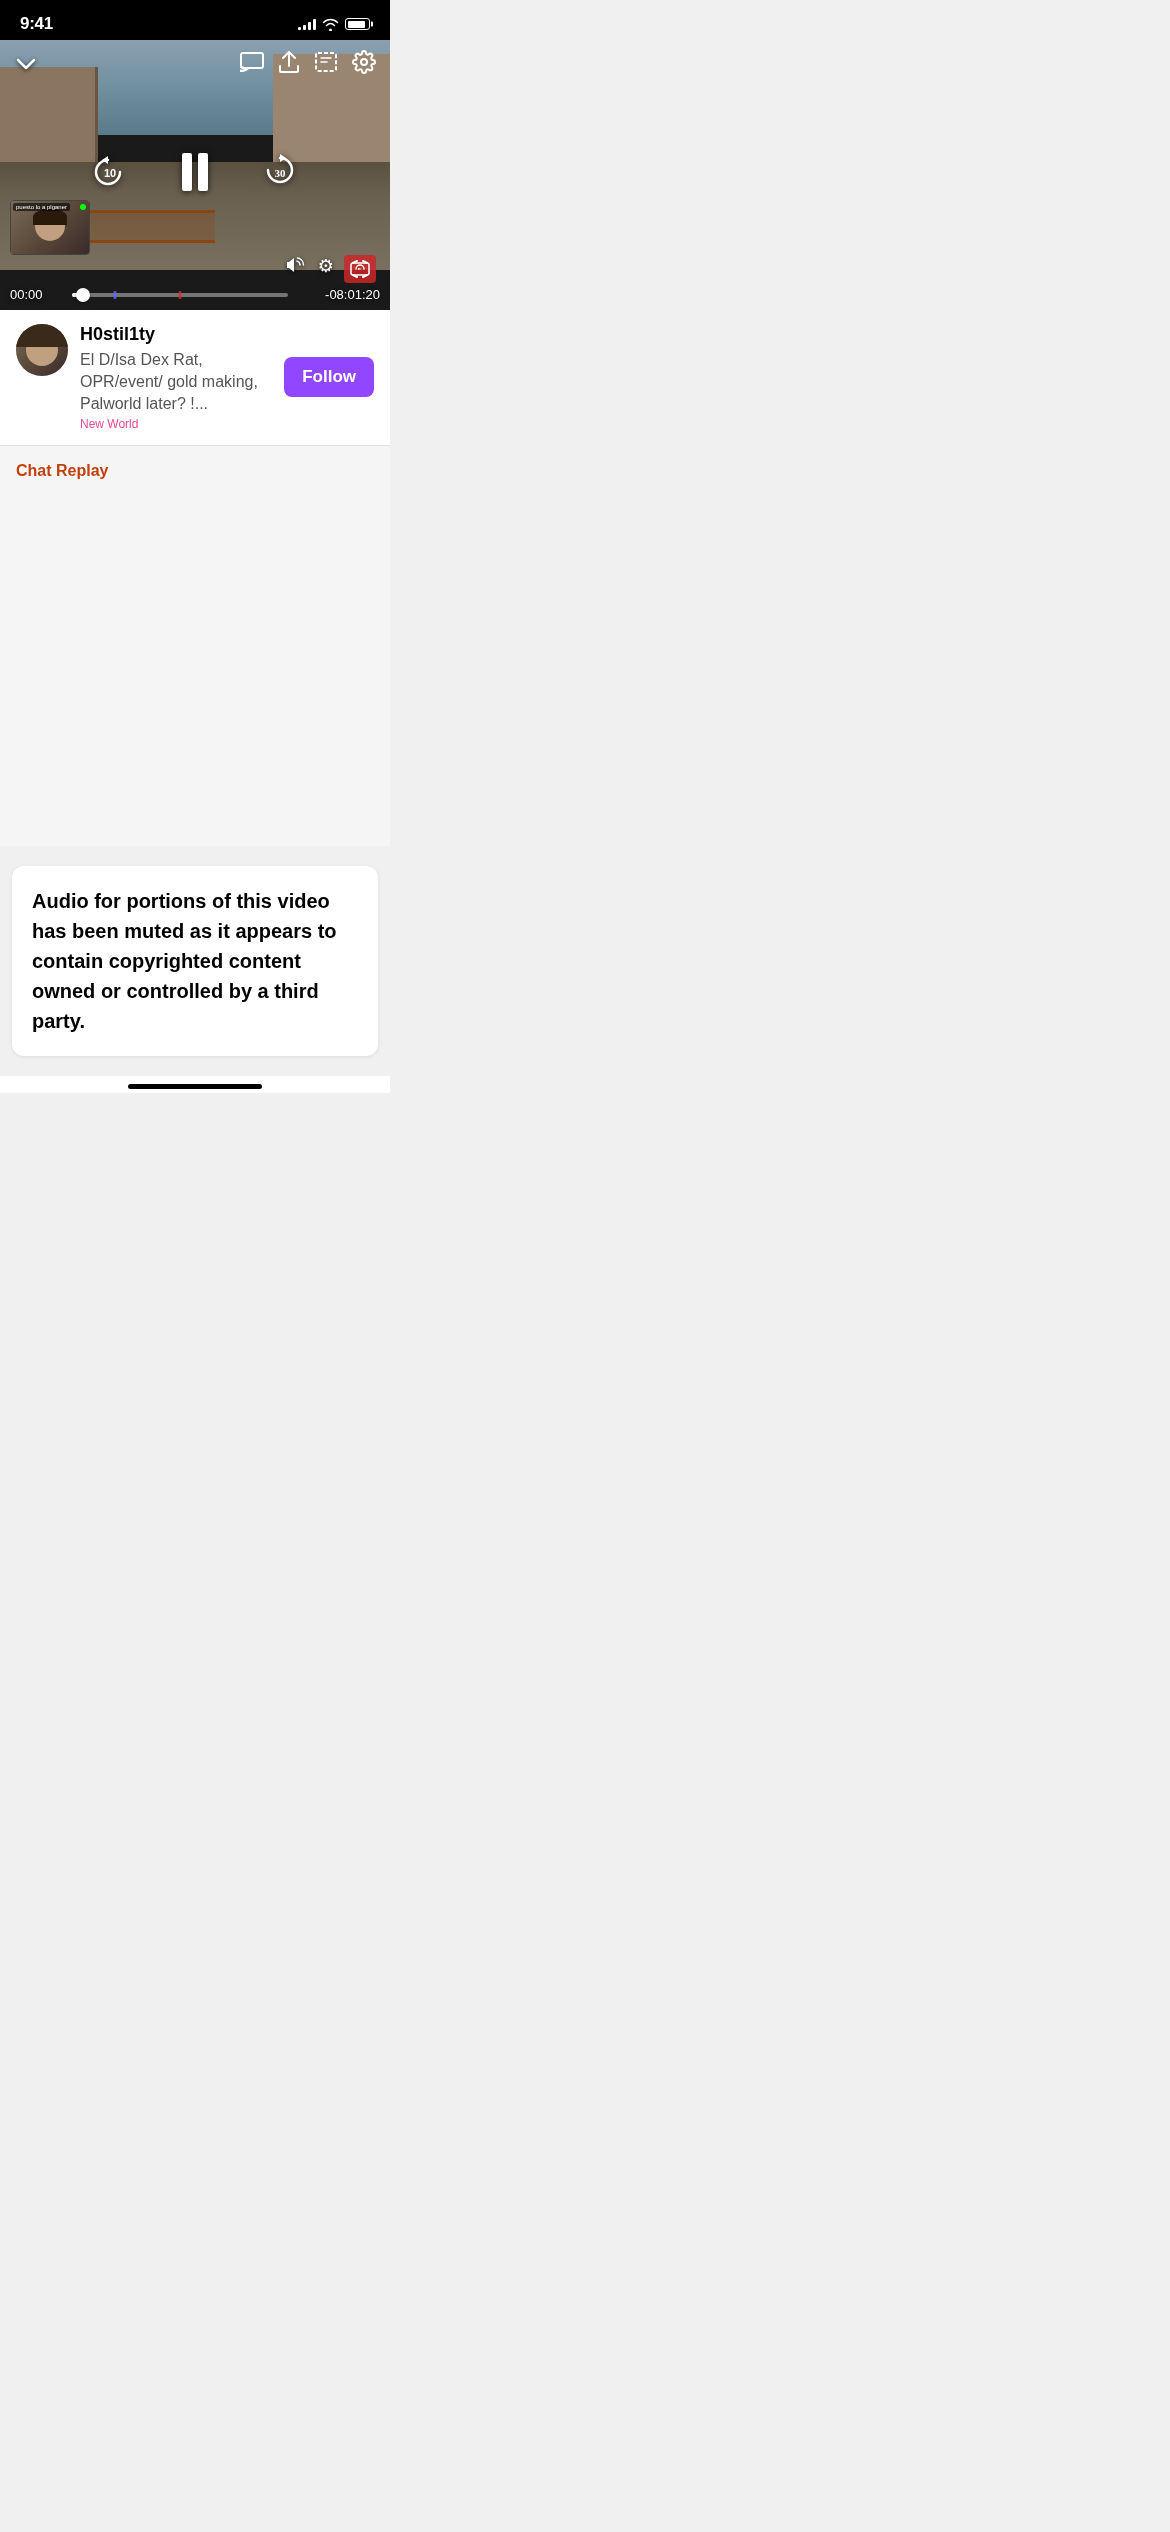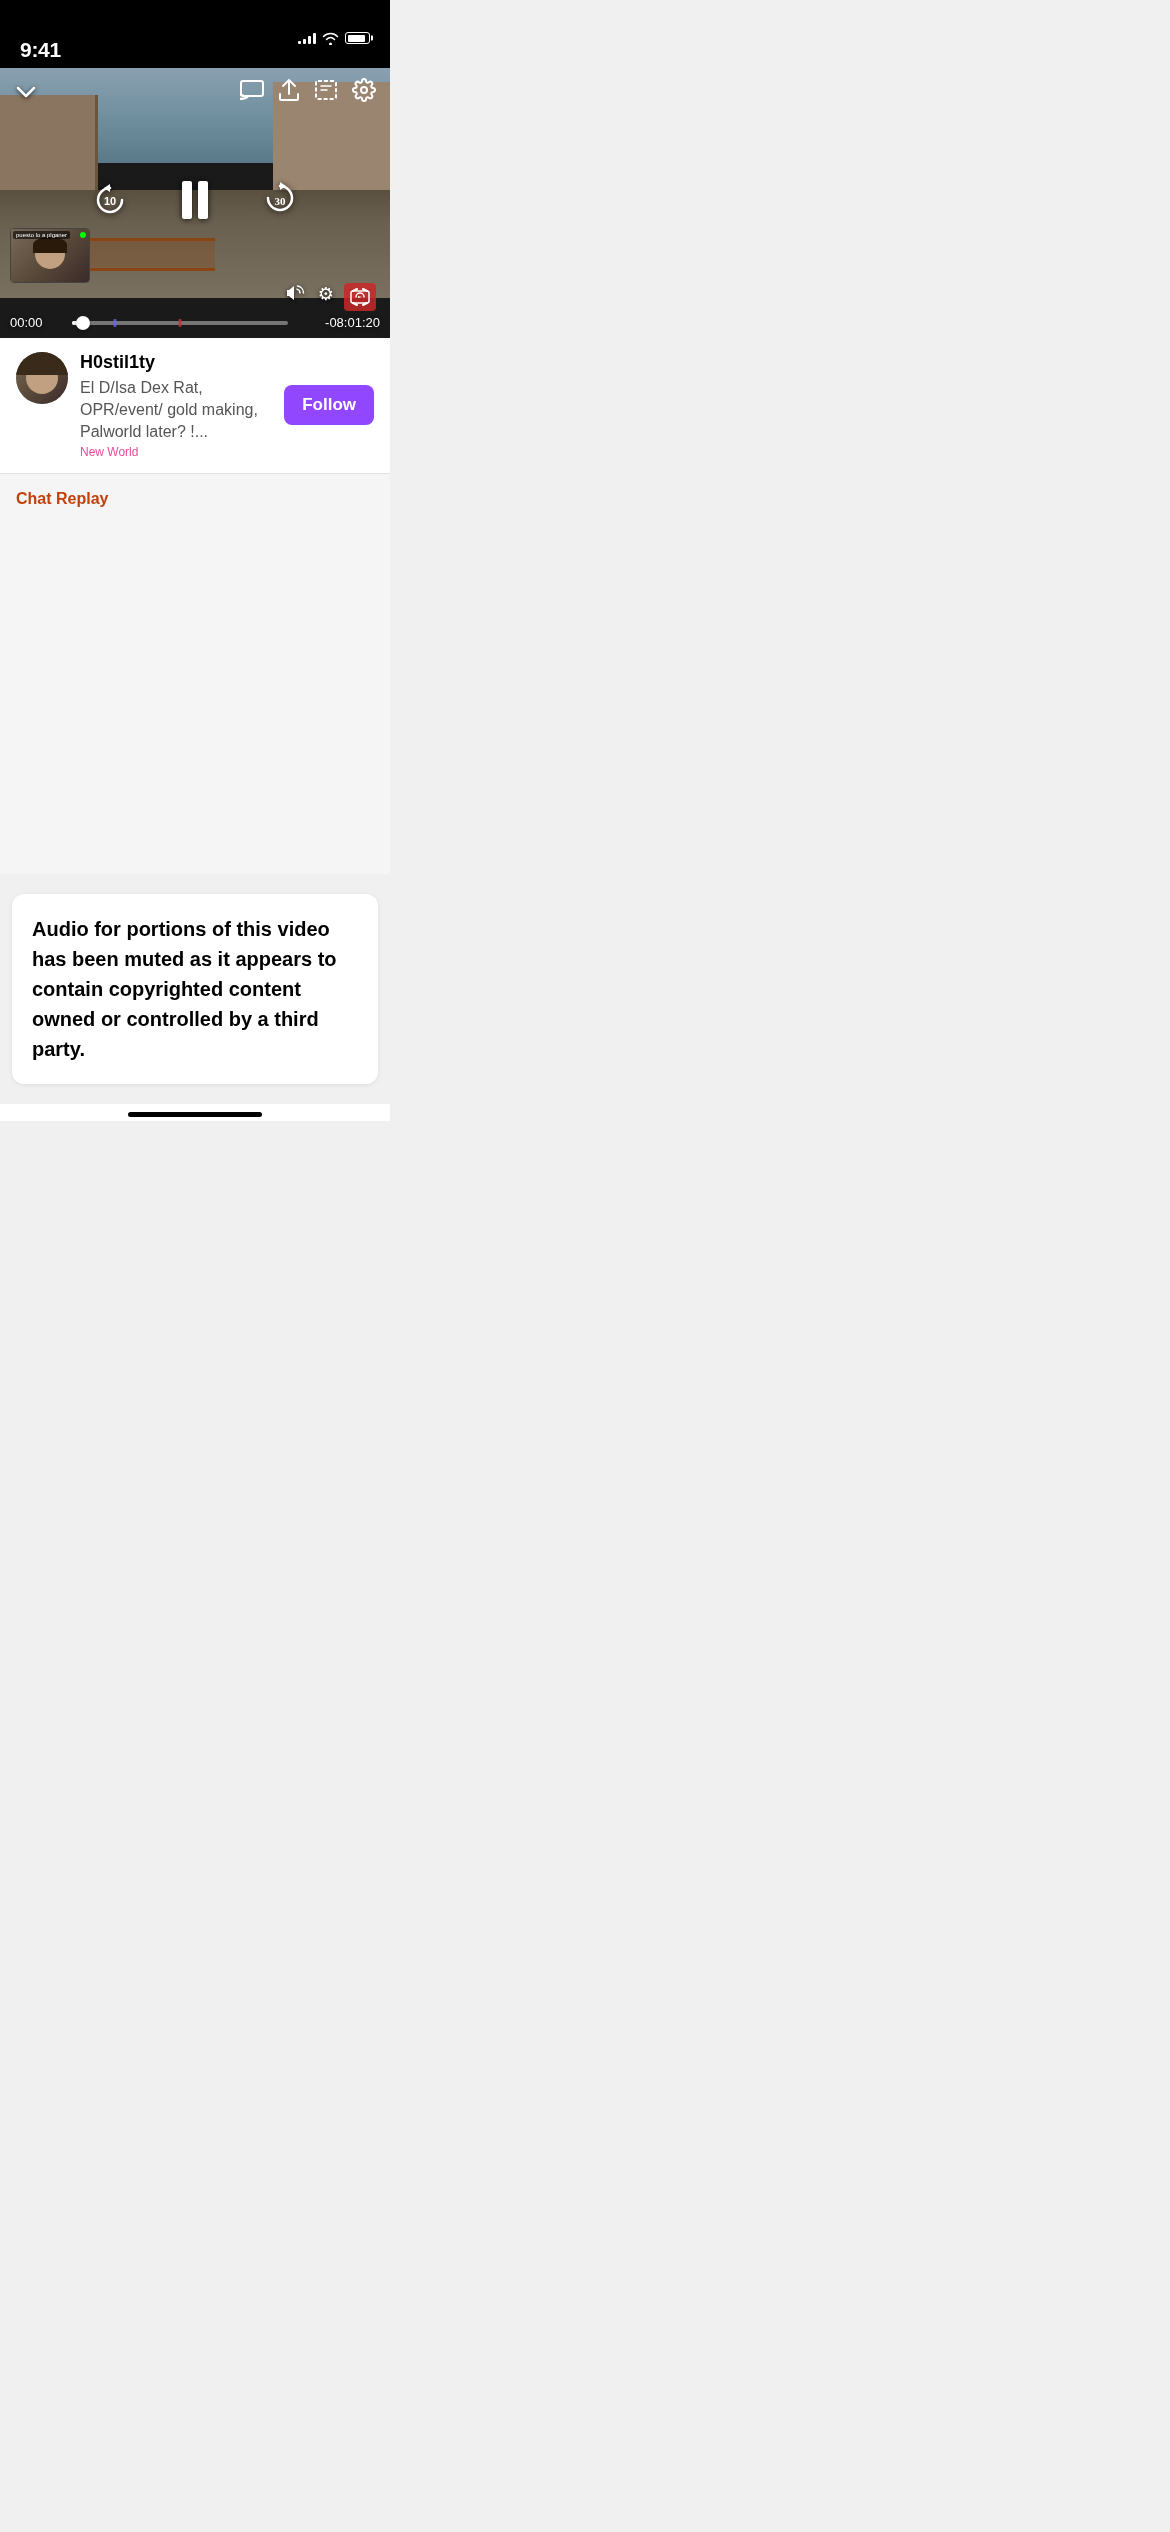--- a/index.html
+++ b/index.html
@@ -15,24 +15,23 @@
     
     .status-bar {
       background: #000;
       display: flex;
       justify-content: space-between;
       align-items: center;
       padding: 14px 20px 6px;
       color: #fff;
     }
     .status-time {
-      font-size: 21px;
+      font-size: 17px;
       font-weight: 600;
       letter-spacing: -0.3px;
-      margin-top: 24px;
     }
     .status-icons {
       display: flex;
       align-items: center;
       gap: 6px;
     }
     .signal-bars {
       display: flex;
       align-items: flex-end;
       gap: 2px;
@@ -523,21 +522,21 @@
           <svg width="24" height="24" viewBox="0 0 24 24" fill="none">
             <circle cx="12" cy="12" r="3" stroke="white" stroke-width="2"></circle>
             <path d="M19.4 15a1.65 1.65 0 00.33 1.82l.06.06a2 2 0 010 2.83 2 2 0 01-2.83 0l-.06-.06a1.65 1.65 0 00-1.82-.33 1.65 1.65 0 00-1 1.51V21a2 2 0 01-4 0v-.09A1.65 1.65 0 009 19.4a1.65 1.65 0 00-1.82.33l-.06.06a2 2 0 01-2.83-2.83l.06-.06A1.65 1.65 0 004.68 15a1.65 1.65 0 00-1.51-1H3a2 2 0 010-4h.09A1.65 1.65 0 004.6 9a1.65 1.65 0 00-.33-1.82l-.06-.06a2 2 0 012.83-2.83l.06.06A1.65 1.65 0 009 4.68a1.65 1.65 0 001-1.51V3a2 2 0 014 0v.09a1.65 1.65 0 001 1.51 1.65 1.65 0 001.82-.33l.06-.06a2 2 0 012.83 2.83l-.06.06A1.65 1.65 0 0019.4 9a1.65 1.65 0 001.51 1H21a2 2 0 010 4h-.09a1.65 1.65 0 00-1.51 1z" stroke="white" stroke-width="2"></path>
           </svg>
         </span>
       </div>
     </div>
 
     <div class="video-center-controls">
 
-      <div class="rewind-btn" style="position:relative; width:44px; height:44px; display:flex; align-items:center; justify-content:center;">
+      <div class="rewind-btn" style="position:relative; width:44px; height:44px; display:flex; align-items:flex-start; justify-content:center;">
         <svg width="40" height="40" viewBox="0 0 40 40" fill="none">
           <path d="M20 8 A12 12 0 1 0 32 20" stroke="white" stroke-width="2.5" stroke-linecap="round" fill="none"></path>
           <path d="M14 8l6-4v8l-6-4z" fill="white"></path>
         </svg>
         <span style="position:absolute; top:50%; left:50%; transform:translate(-50%,-50%); color:#fff; font-size:11px; font-weight:700; margin-top:1px;">10</span>
       </div>
 
       <div class="pause-btn">
         <div class="pause-bar"></div>
         <div class="pause-bar"></div>

